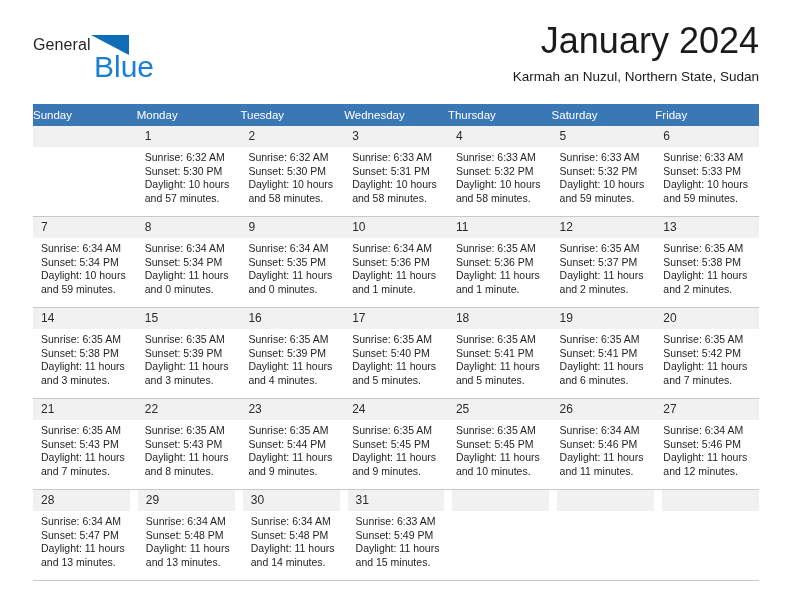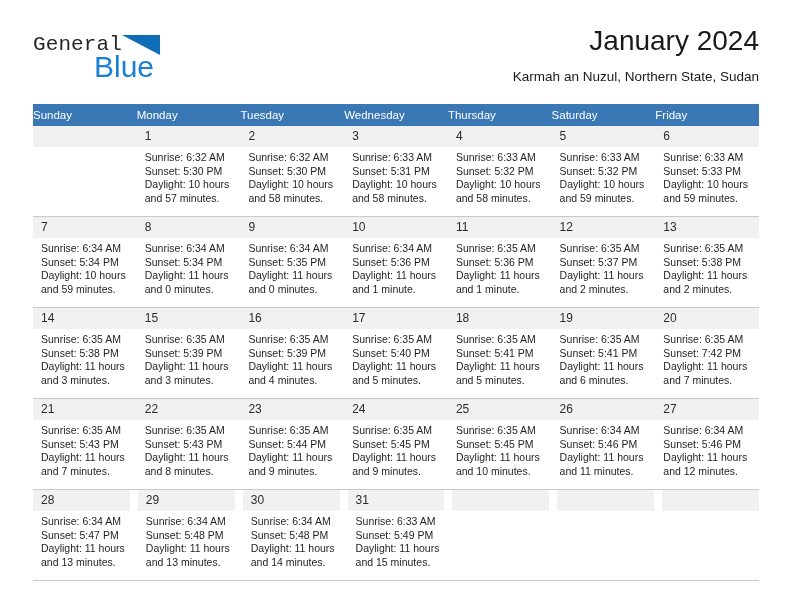--- a/index.html
+++ b/index.html
@@ -35,25 +35,24 @@
     position: absolute;
     left: 0;
     top: 8px;
     width: 240px;
     height: 56px;
   }
   .brand-line1 {
     position: relative;
     height: 26px;
     line-height: 26px;
-    font-size: 21px;
+    font-size: 16px;
     color: #262626;
     letter-spacing: 0.1px;
     white-space: nowrap;
-    font-family: Liberation Mono, monospace;
   }
   .brand-general {
     display: inline-block;
     vertical-align: top;
   }
   .brand-tri {
     display: inline-block;
     vertical-align: top;
     margin-left: 0px;
     margin-top: 3px;
@@ -69,21 +68,21 @@
     white-space: nowrap;
   }
 
   .title-block {
     position: absolute;
     right: 0;
     top: 0;
     text-align: right;
   }
   .cal-title {
-    font-size: 28px;
+    font-size: 36px;
     line-height: 34px;
     color: #1a1a1a;
     font-weight: normal;
     white-space: nowrap;
   }
   .cal-subtitle {
     font-size: 13.5px;
     line-height: 20px;
     margin-top: 9px;
     color: #1a1a1a;
@@ -364,21 +363,21 @@
               <div>Sunrise: 6:35 AM</div>
               <div>Sunset: 5:41 PM</div>
               <div>Daylight: 11 hours</div>
               <div>and 6 minutes.</div>
             </div>
           </div>
           <div class="day-cell">
             <div class="day-number">20</div>
             <div class="day-info">
               <div>Sunrise: 6:35 AM</div>
-              <div>Sunset: 7:42 PM</div>
+              <div>Sunset: 5:42 PM</div>
               <div>Daylight: 11 hours</div>
               <div>and 7 minutes.</div>
             </div>
           </div>
         </div>
         <div class="week-row">
           <div class="day-cell">
             <div class="day-number">21</div>
             <div class="day-info">
               <div>Sunrise: 6:35 AM</div>

